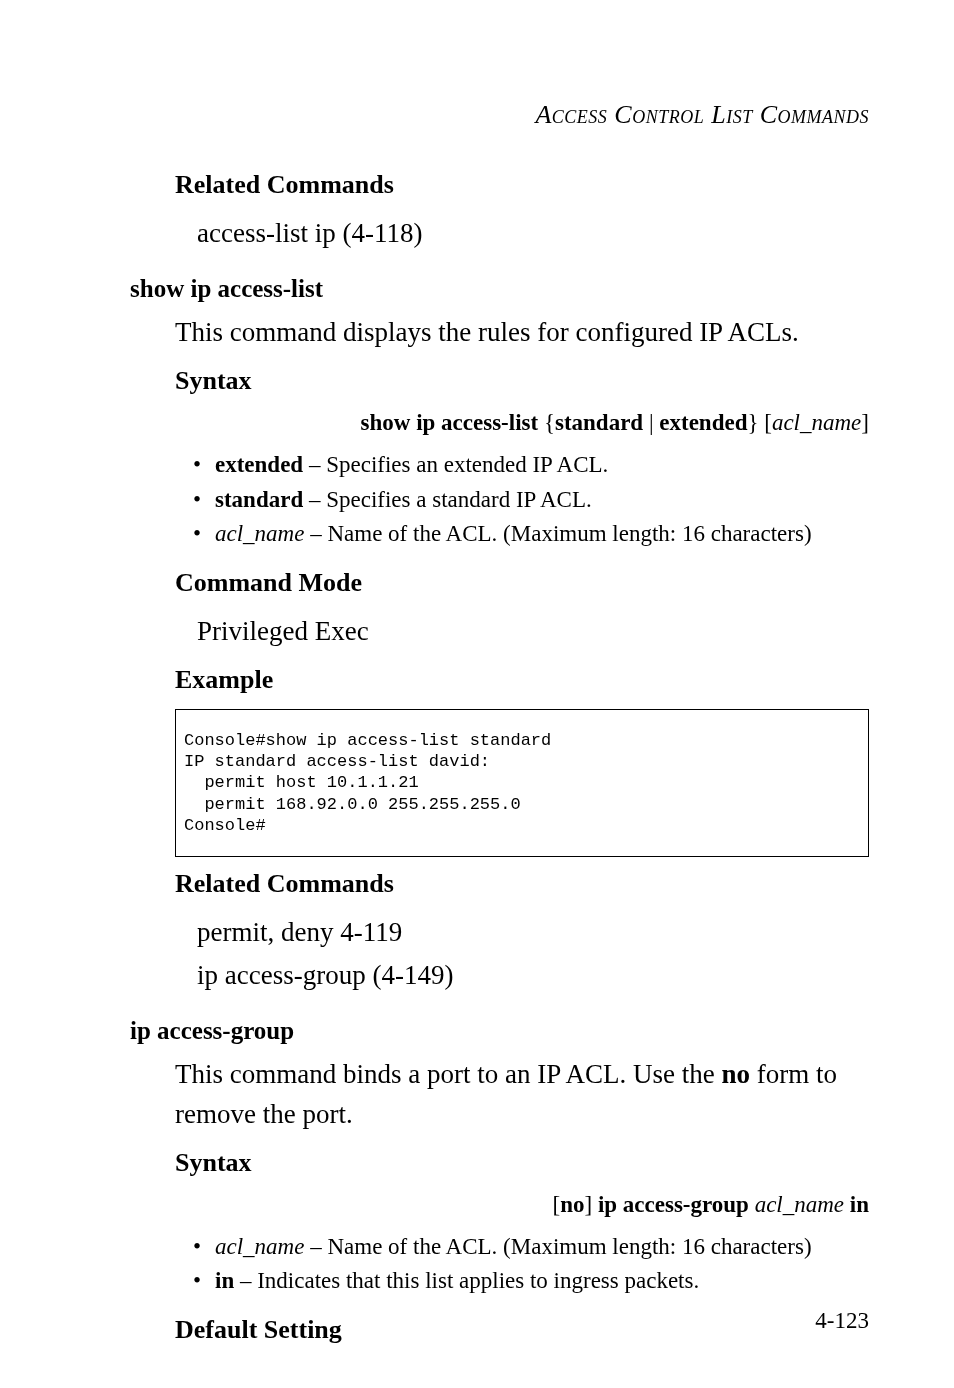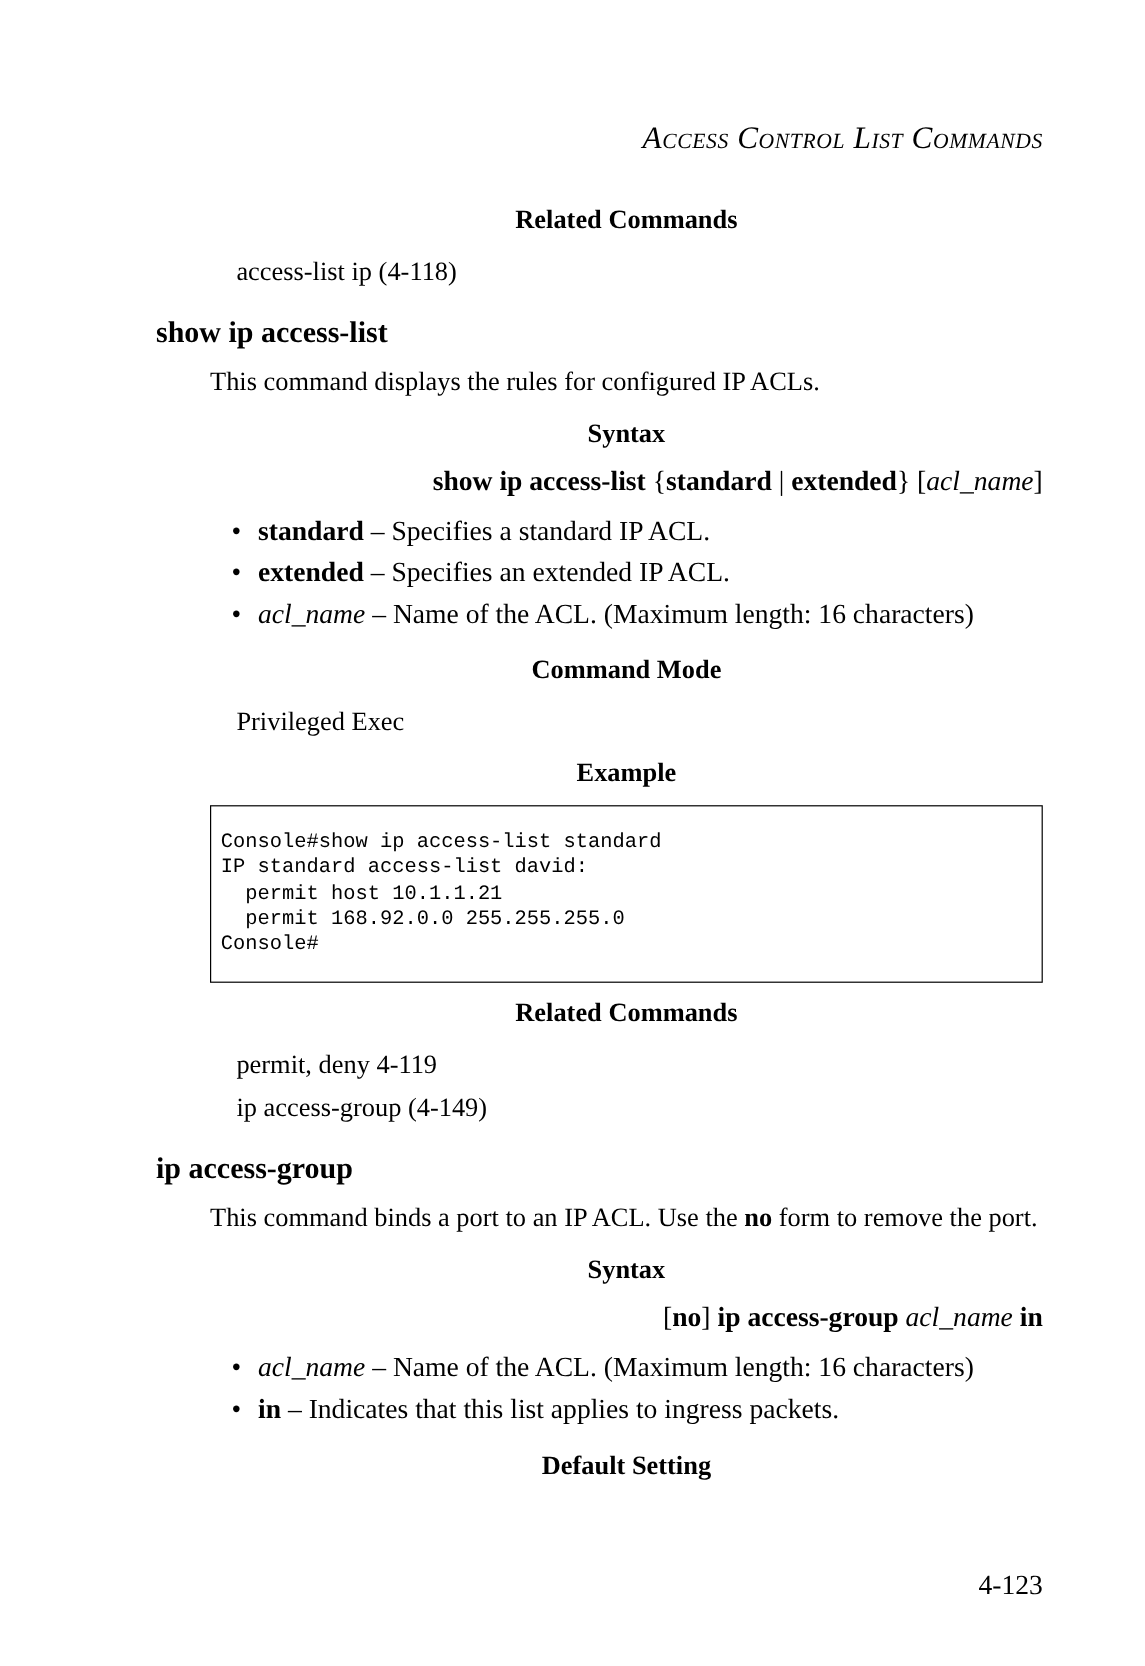--- a/index.html
+++ b/index.html
@@ -21,32 +21,31 @@
   .running-head {
     font-variant: small-caps;
     font-style: italic;
     font-size: 26px;
     text-align: right;
     letter-spacing: 0.5px;
     margin-bottom: 40px;
     font-family: Garamond, "Times New Roman", serif;
   }
   .h-sub {
-    font-size: 22px;
+    font-size: 26px;
     font-weight: bold;
     margin: 0 0 14px 0;
-    text-align: center;
   }
   .h-cmd {
     font-size: 25px;
     font-weight: bold;
     margin: 22px 0 10px -45px;
   }
   .body-text {
-    font-size: 22px;
+    font-size: 27px;
     line-height: 1.45;
     margin: 0 0 14px 0;
   }
   .indent1 { margin-left: 22px; }
   .syntax-line {
     font-size: 23px;
     margin: 6px 0 12px 10px;
     text-align: right;
   }
   ul.bullets {
@@ -94,22 +93,22 @@
 
   <div class="h-cmd">show ip access-list</div>
   <div class="body-text">This command displays the rules for configured IP ACLs.</div>
 
   <div class="h-sub">Syntax</div>
   <div class="syntax-line">
     <span class="bold">show ip access-list</span><span> {</span><span class="bold">standard</span><span> | </span><span class="bold">extended</span><span>} [</span><span class="italic">acl_name</span><span>]</span>
   </div>
 
   <ul class="bullets">
+    <li><span class="bold">extended</span><span> – Specifies an extended IP ACL.</span></li>
     <li><span class="bold">standard</span><span> – Specifies a standard IP ACL.</span></li>
-    <li><span class="bold">extended</span><span> – Specifies an extended IP ACL.</span></li>
     <li><span class="italic">acl_name</span><span> – Name of the ACL. (Maximum length: 16 characters)</span></li>
   </ul>
 
   <div class="h-sub after-list">Command Mode</div>
   <div class="body-text indent1">Privileged Exec</div>
 
   <div class="h-sub">Example</div>
   <div class="codebox">Console#show ip access-list standard
 IP standard access-list david:
   permit host 10.1.1.21

